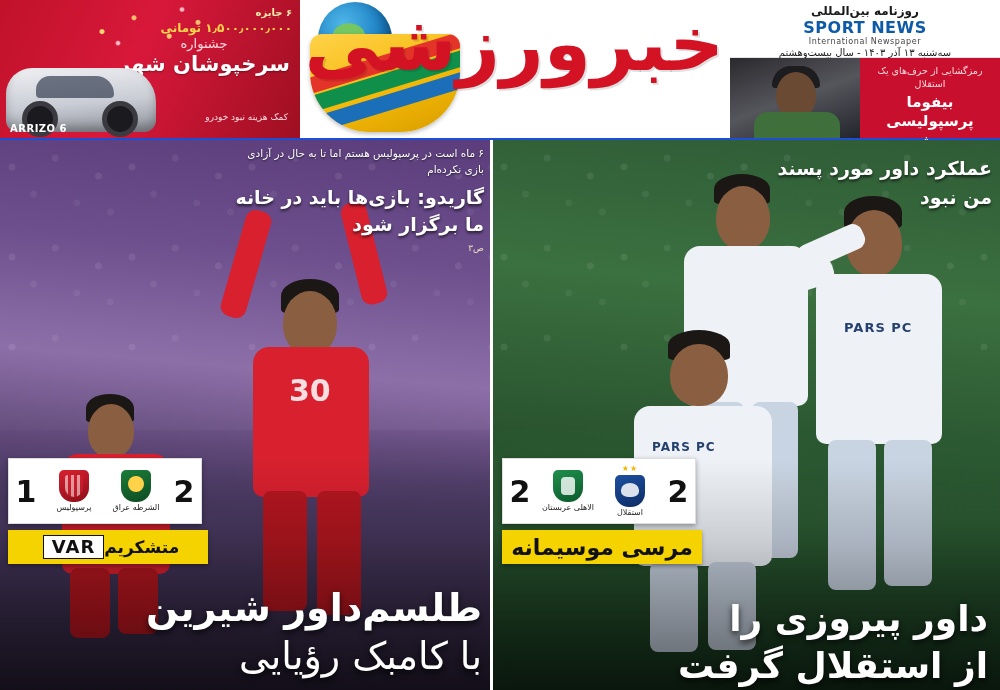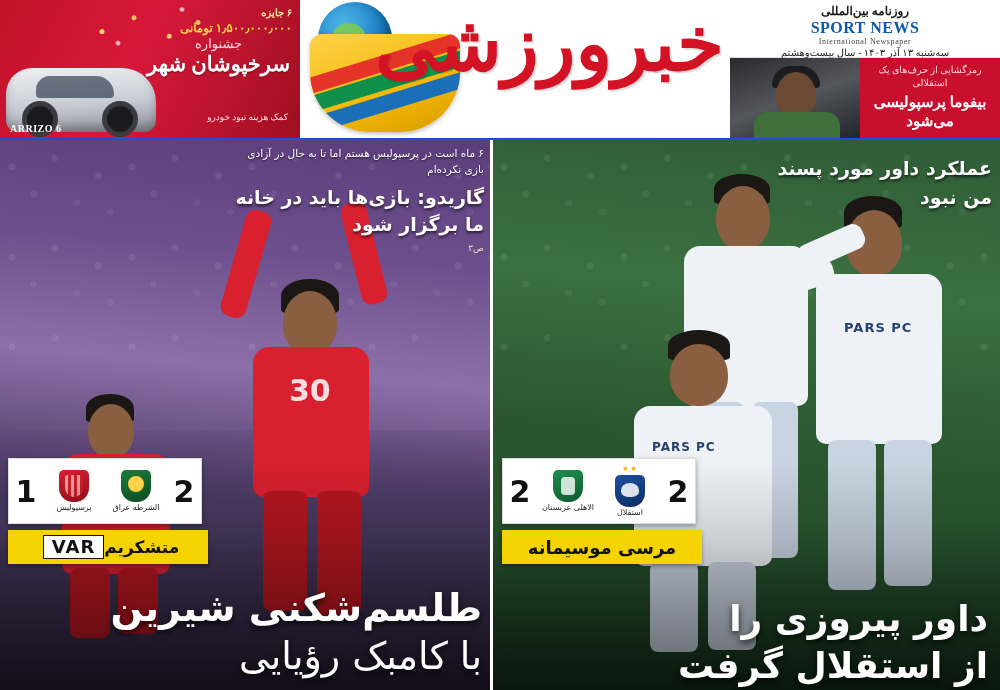--- a/index.html
+++ b/index.html
@@ -14,21 +14,20 @@
     width: 1000px; height: 690px;
     background: #fff;
   }
 
   
   .masthead {
     position: absolute; top: 0; left: 0;
     width: 1000px; height: 140px;
     background: #ffffff;
     border-bottom: 4px solid #1d4ed8;
-    font-family: Liberation Serif, serif;
   }
 
   
   .ad-box {
     position: absolute; top: 0; left: 0;
     width: 300px; height: 138px;
     background: linear-gradient(115deg,#c1122a 0%,#d8183a 45%,#9e0f22 100%);
     overflow: hidden;
     color: #fff;
   }
@@ -388,21 +387,21 @@
       <div class="line1">روزنامه بین‌المللی</div>
       <div class="brand">SPORT NEWS</div>
       <div class="brand-sub">International Newspaper</div>
       <div class="line2">سه‌شنبه ۱۳ آذر ۱۴۰۳ - سال بیست‌وهشتم</div>
       <div class="line3">شماره ۷۸۲۵ - ۸ صفحه - ۲۰ هزار تومان</div>
       <div class="site">W W W . K H A B A R V A R Z E S H I . C O M</div>
     </div>
 
     <div class="teaser">
       <div class="teaser-red">
-        <div class="t-small">رمزگشایی از حرف‌های یک استقلالی</div>
+        <div class="t-small">رمزگشایی از حرف‌های یک استقلال</div>
         <div class="t-big">بیفوما پرسپولیسی می‌شود</div>
       </div>
       <div class="teaser-photo">
         <div class="tp-hair"></div>
         <div class="tp-head"></div>
         <div class="tp-body"></div>
       </div>
     </div>
   </div>
 
@@ -450,21 +449,21 @@
       </div>
       <div class="sb-score">1</div>
     </div>
 
     <div class="banner" style="left:8px; bottom:126px; width:200px; height:34px; font-size:17px;">
       <span>متشکریم</span>
       <span class="var-chip">VAR</span>
     </div>
 
     <div class="headline-left">
-      <div class="l1">طلسم‌شکنی شیرین</div>
+      <div class="l1">طلسم‌داور شیرین</div>
       <div class="l2">با کامبک رؤیایی</div>
     </div>
   </div>
 
   <div class="gutter"></div>
 
   <div class="col-right">
     <div class="crowd"></div>
     <div class="pitch"></div>
 
@@ -510,21 +509,21 @@
         <div class="crest crest-esteghlal"></div>
         <div class="nm">استقلال</div>
       </div>
       <div class="sb-team">
         <div class="crest crest-ahli"></div>
         <div class="nm">الاهلی عربستان</div>
       </div>
       <div class="sb-score">2</div>
     </div>
 
-    <div class="banner" style="left:10px; bottom:126px; width:200px; height:34px; font-size:18px;">
+    <div class="banner" style="left:10px; bottom:126px; width:200px; height:34px; font-size:22px;">
       <span>مرسی موسیمانه</span>
     </div>
 
     <div class="headline-right">
       <div class="l1">داور پیروزی را</div>
       <div class="l2">از استقلال گرفت</div>
     </div>
   </div>
 
 </div>

